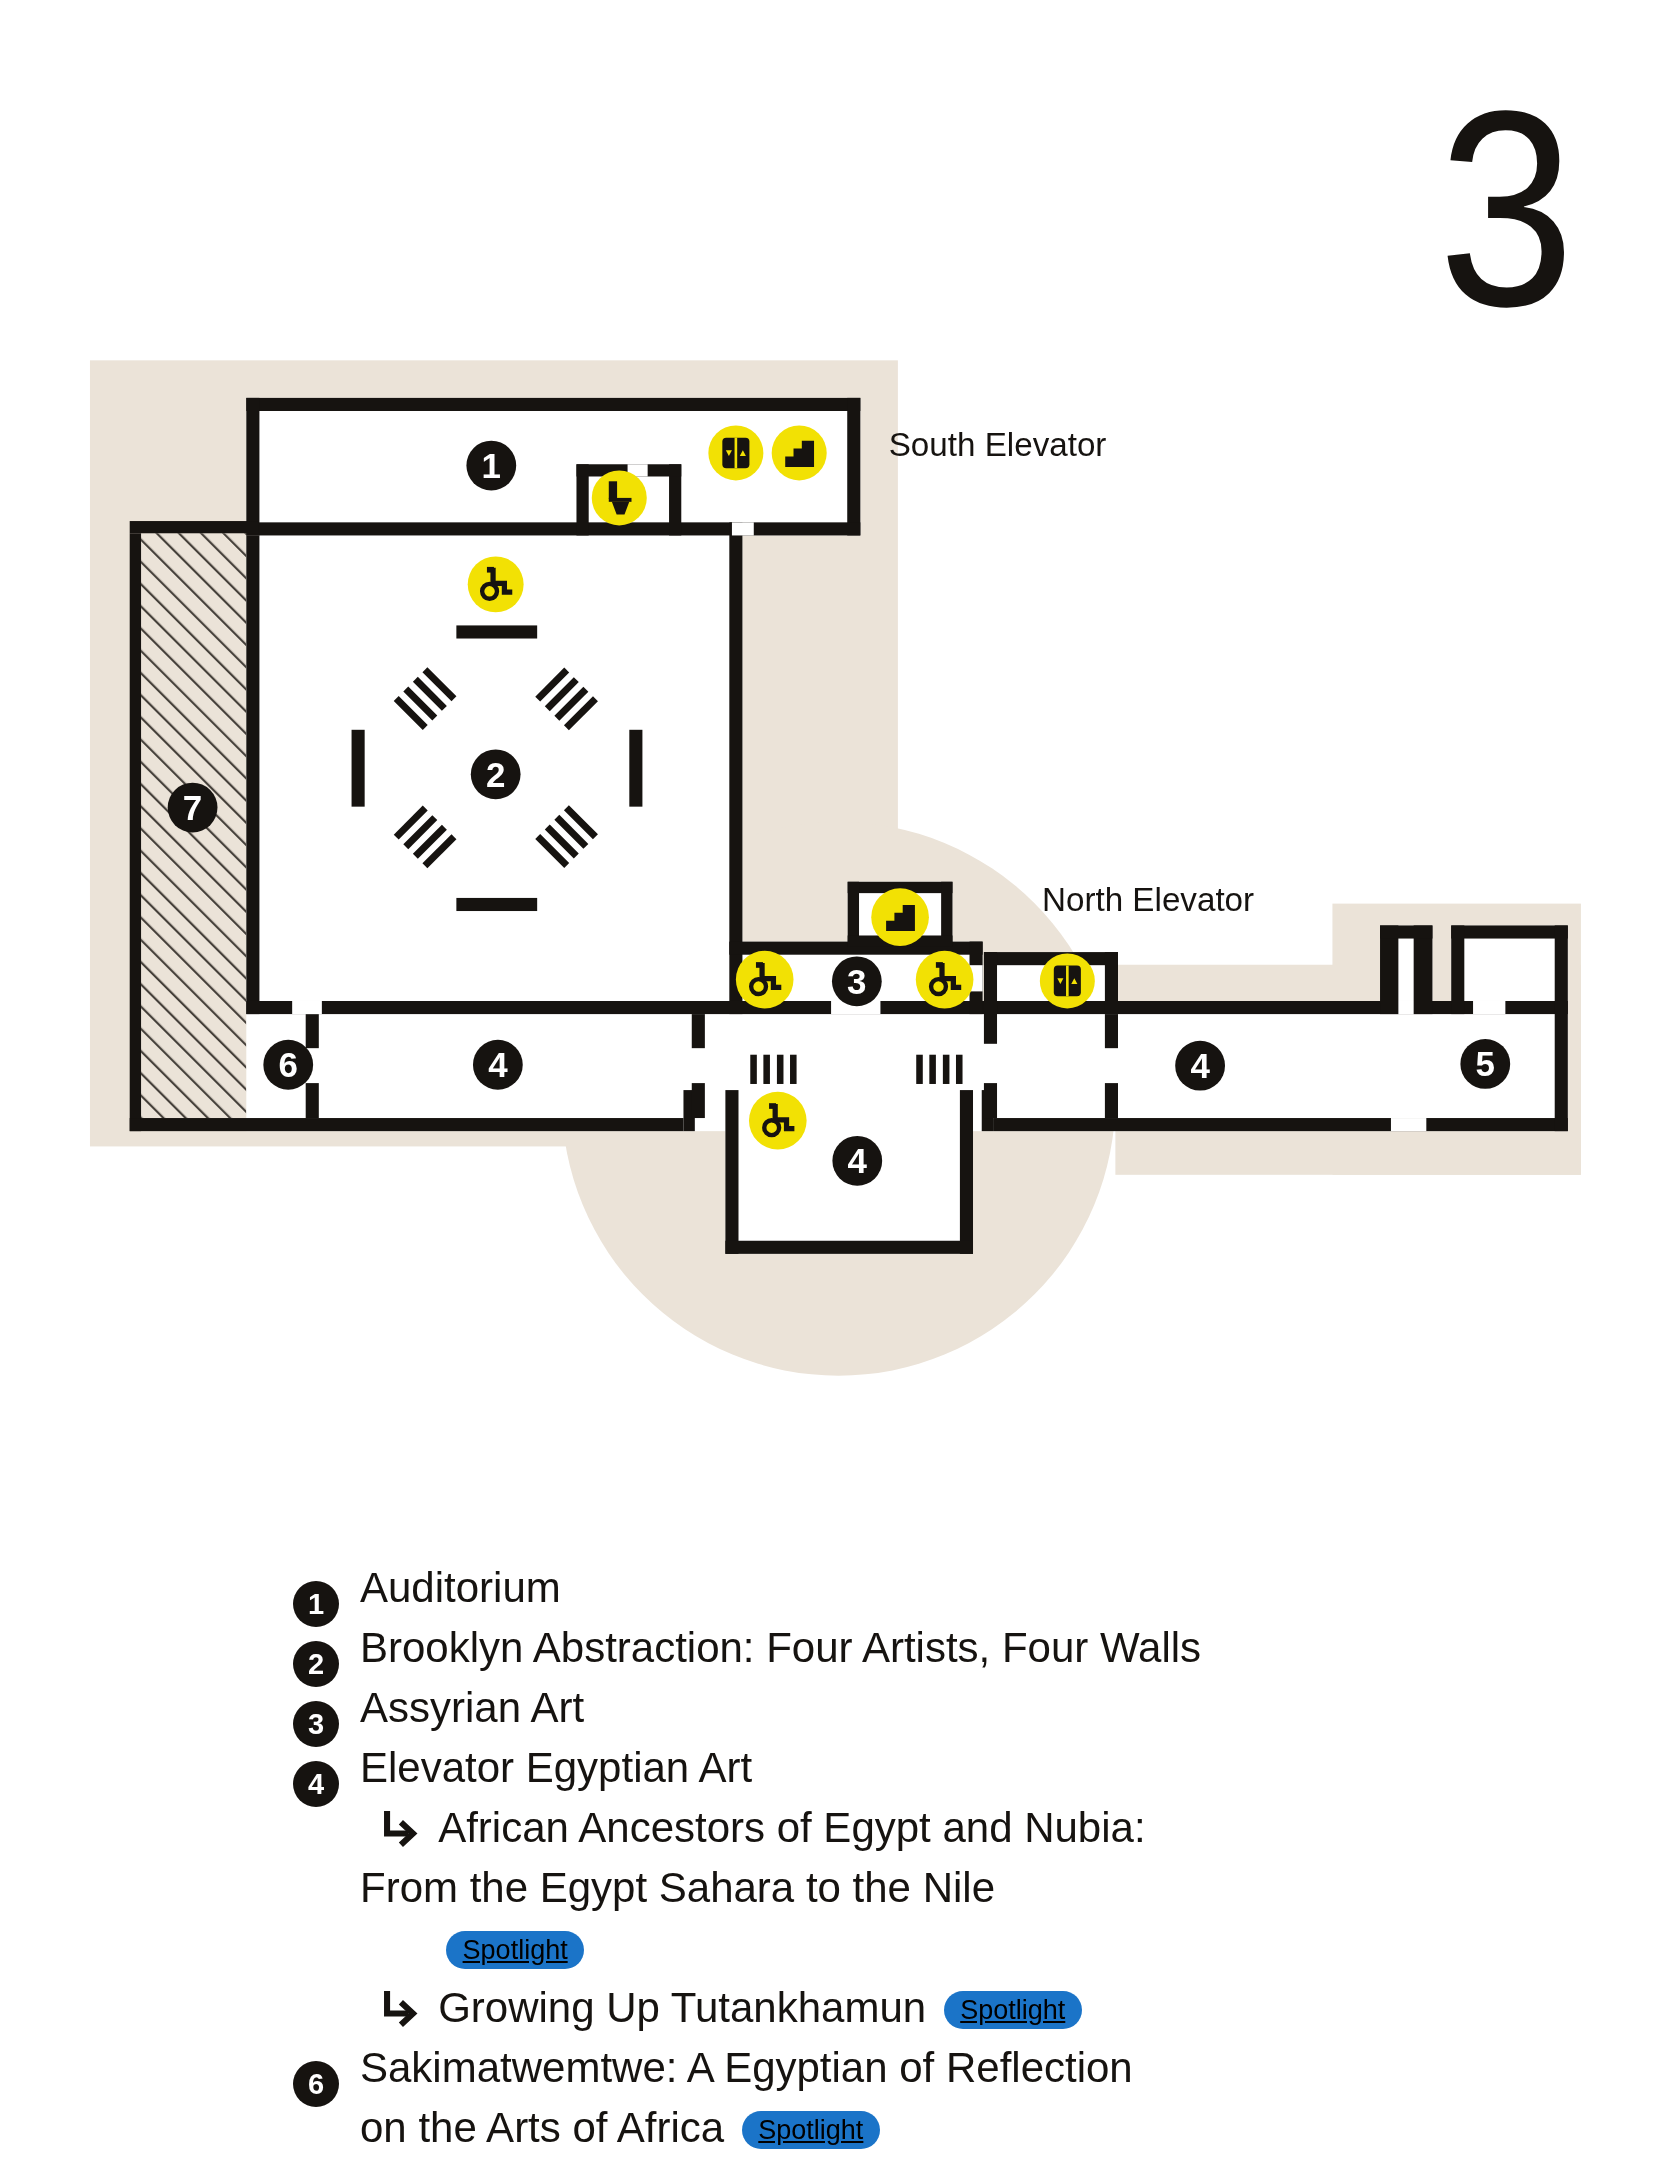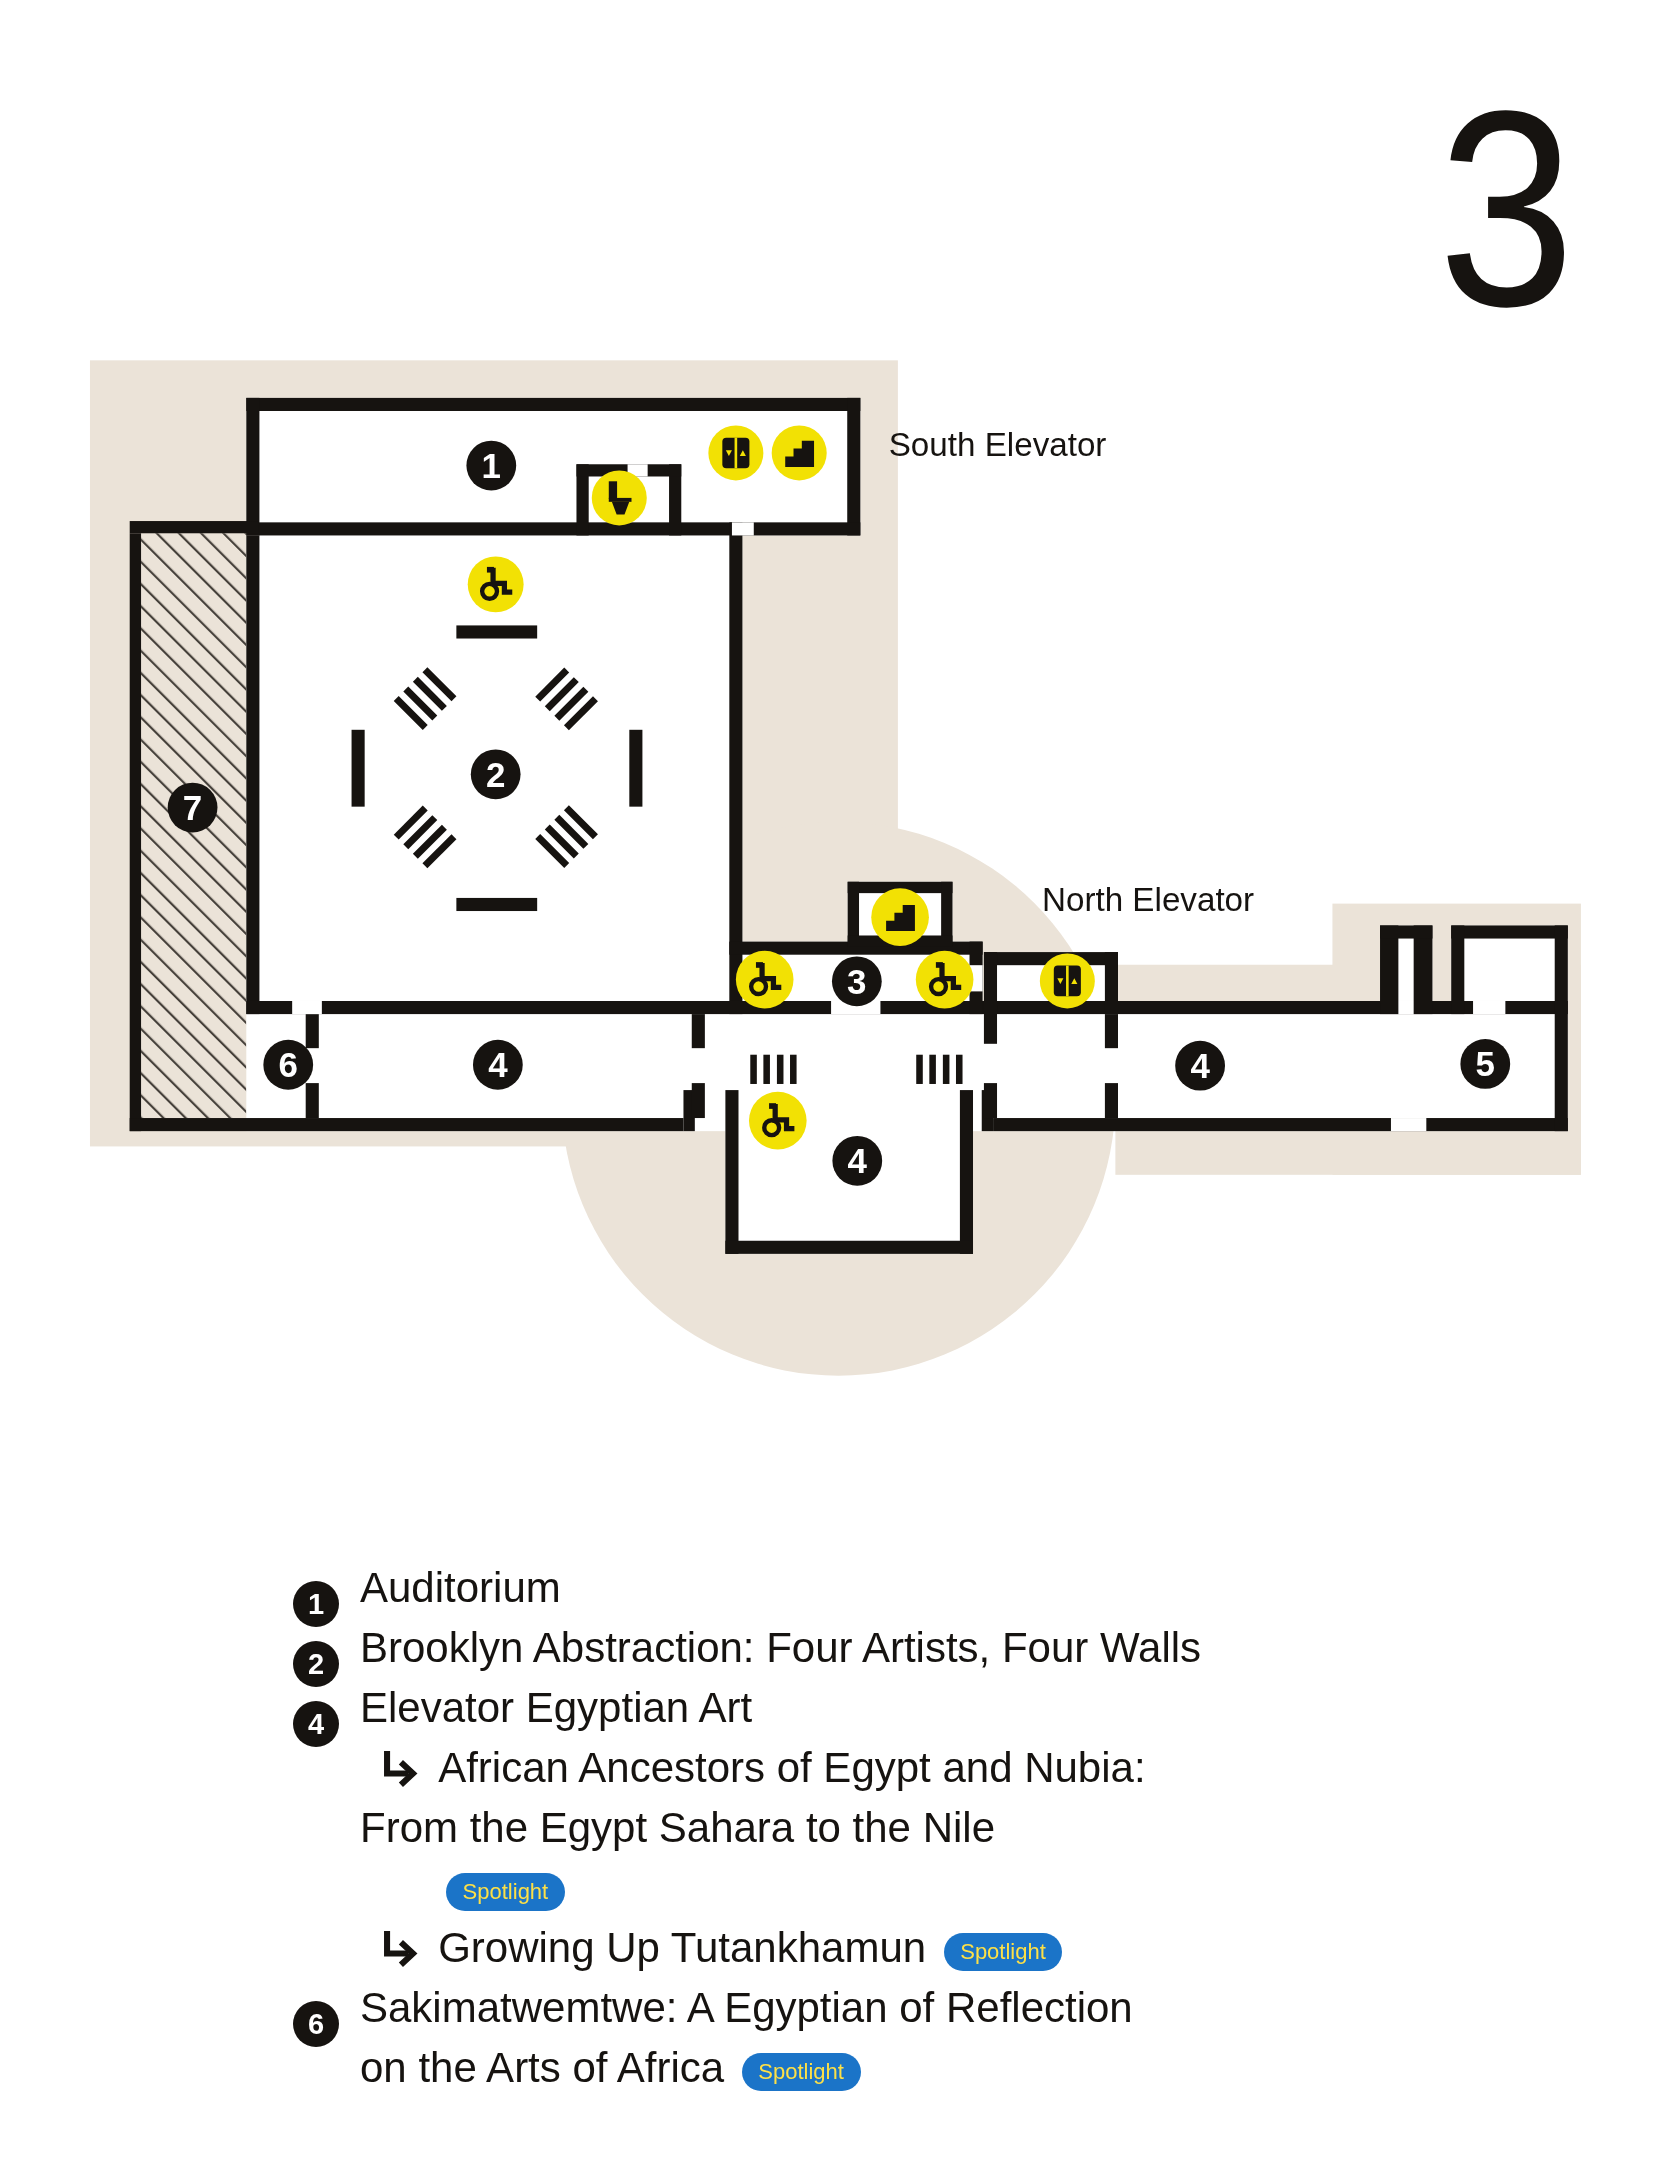--- a/index.html
+++ b/index.html
@@ -11,21 +11,21 @@
   .legend{position:absolute;left:293px;top:1558px;font-size:42px;line-height:60px;white-space:nowrap;}
   .lrow{height:60px;}
   .bullet{display:inline-block;width:46px;height:46px;border-radius:50%;background:#161310;color:#fff;
           font-weight:bold;font-size:29px;line-height:46px;text-align:center;margin-right:21px;
           vertical-align:-12.2px;}
   .sub{padding-left:88px;}
   .cont{padding-left:67px;}
   .badgerow{padding-left:153px;}
   .arrow{vertical-align:-8.7px;margin-right:12.2px;}
   .badge{display:inline-block;height:38px;line-height:38px;border-radius:19px;padding:0 16.6px;
-         font-size:22px;background:#1B74C8;color:#fde047;margin-left:17.5px;vertical-align:3.5px;}
+         font-size:27px;background:#1B74C8;color:#000000;margin-left:17.5px;vertical-align:3.5px;text-decoration:underline;}
 </style>
 </head>
 <body>
 
 <div id="page">
 
   <div class="big3" style="top:69px">3</div>
 
   <svg width="1677" height="2592" viewBox="0 0 3840 5935" style="position:absolute;left:0;top:0">
     <defs>
@@ -235,20 +235,23 @@
   </svg>
 
   <div class="legend">
     <div class="lrow">
       <span class="bullet">1</span><span>Auditorium</span>
     </div>
     <div class="lrow">
       <span class="bullet">2</span><span>Brooklyn Abstraction: Four Artists, Four Walls</span>
     </div>
     <div class="lrow">
+      <span class="bullet">3</span><span>Assyrian Art</span>
+    </div>
+    <div class="lrow">
       <span class="bullet">4</span><span>Elevator Egyptian Art</span>
     </div>
     <div class="lrow sub">
       <svg class="arrow" width="45" height="42" viewBox="0 0 104 96">
         <path d="M14 4 V56 H64" fill="none" stroke="#161310" stroke-width="14"></path>
         <path d="M46 30 L74 56 L46 82" fill="none" stroke="#161310" stroke-width="14"></path>
       </svg><span>African Ancestors of Egypt and Nubia:</span>
     </div>
     <div class="lrow cont">
       <span>From the Egypt Sahara to the Nile</span>

